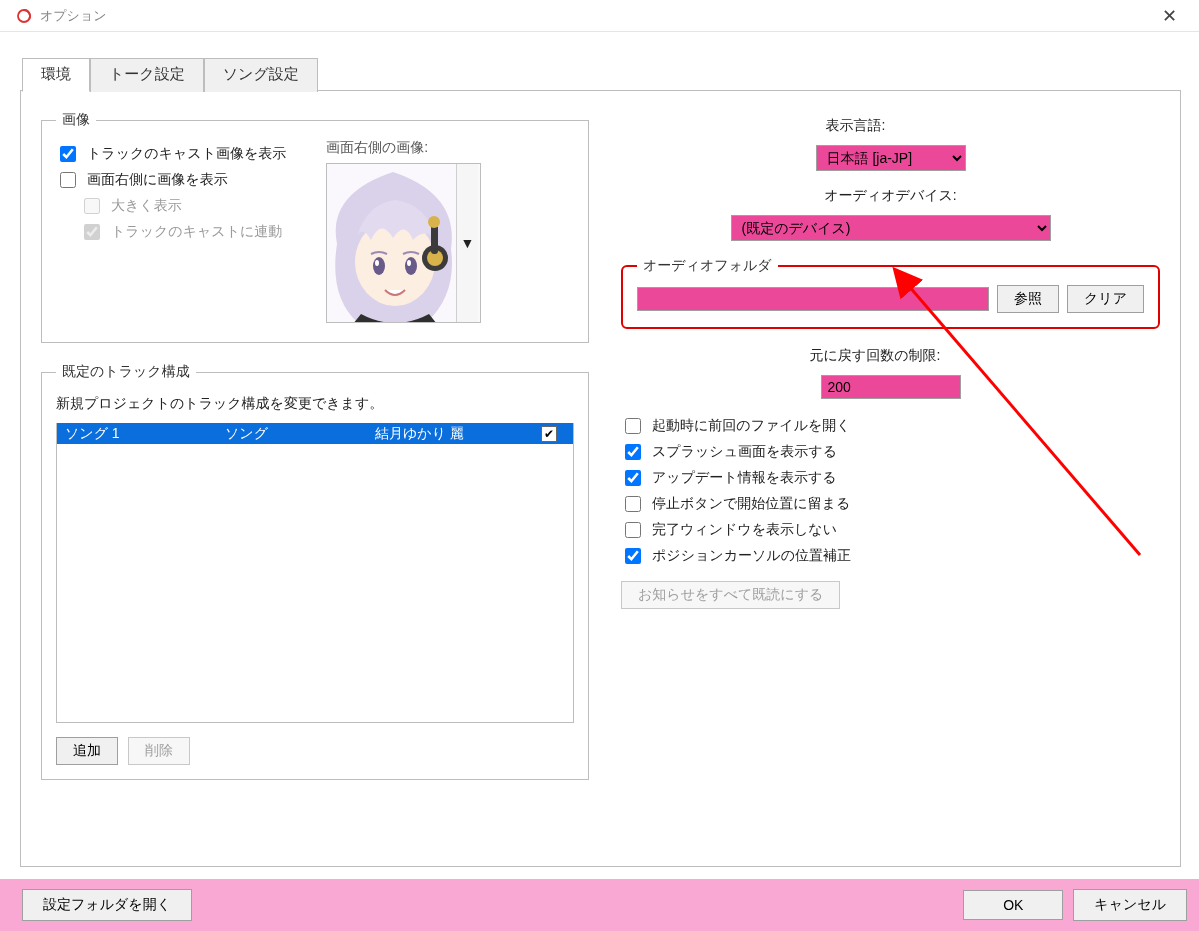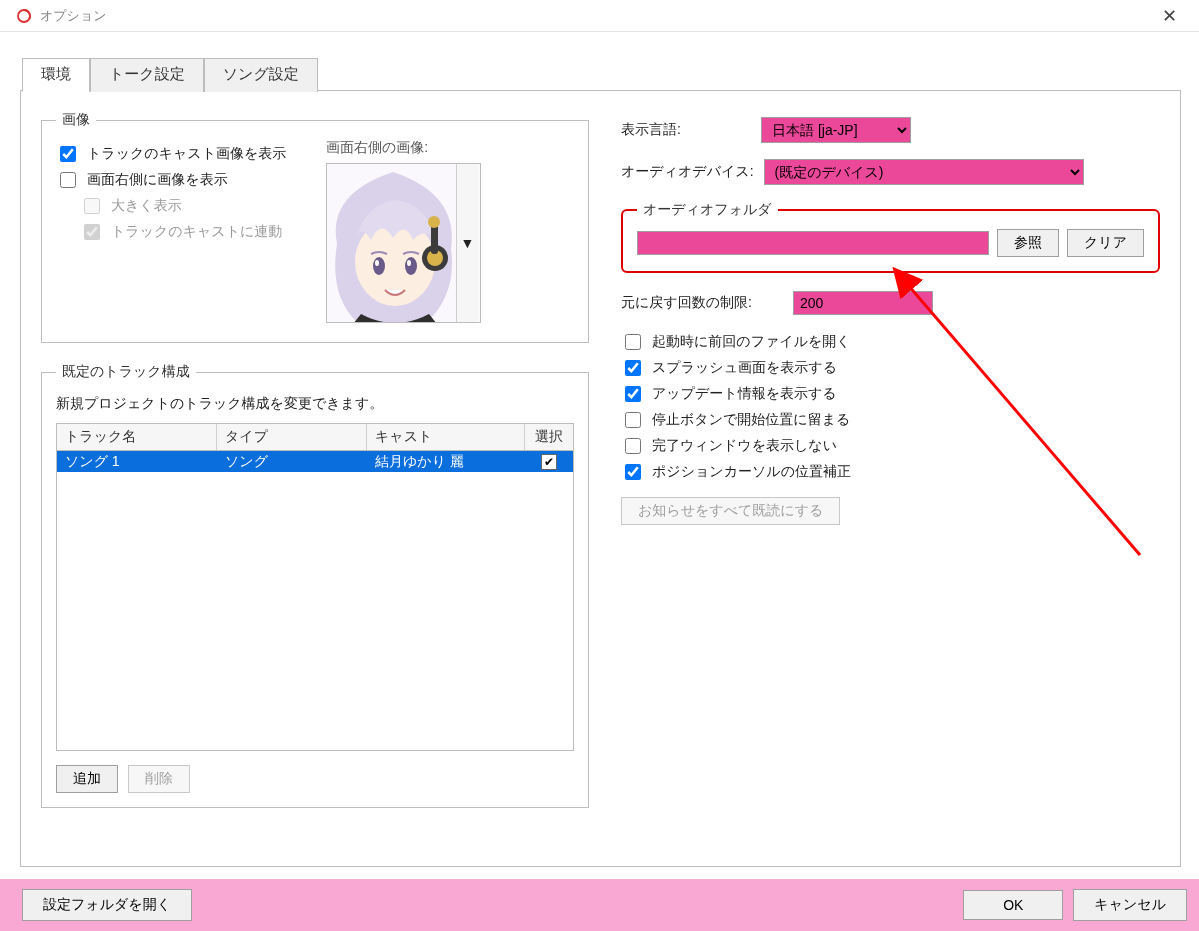--- a/index.html
+++ b/index.html
@@ -36,21 +36,21 @@
   .table-head { display:flex; height:28px; border:1px solid #bdbdbd; background:#f6f6f6; }
   .table-head > div { border-right:1px solid #d0d0d0; padding:4px 8px; font-size:14px; color:#333; }
   .col1 { width:160px; } .col2 { width:150px; } .col3 { width:150px; flex:1 1 auto;} .col4 { width:48px; text-align:center; border-right:none !important;}
   .table-body { border:1px solid #bdbdbd; border-top:none; height:300px; overflow:auto; background:#fff; }
   .row { display:flex; height:21px; align-items:center; }
   .row.sel { background:#0a6edc; color:#fff; }
   .row > div { padding:4px 8px; border-right:1px solid transparent; }
   .row .col4 { display:flex; justify-content:center; }
   .row .col4 .cb { width:16px; height:16px; background:#fff; border:1px solid #666; display:flex; align-items:center; justify-content:center; font-size:12px; color:#000; }
 
-  .field-row { display:flex; align-items:center; gap:10px; margin:6px 0 16px 0; }
+  .field-row { display:flex; align-items:center; gap:10px; margin:6px 0 16px 0;flex-direction:column; }
   .field-row label { min-width:130px; font-size:14px; }
   select, input[type=text] { font-family:inherit; font-size:14px; padding:3px 6px; border:1px solid #9f9f9f; background:#ec4899; }
 
   .footer { position:absolute; left:0; right:0; bottom:0; height:52px; display:flex; align-items:center; padding:0 12px; background:#f9a8d4; }
   .footer .spacer { flex:1; }
   .footer .btn { min-width:100px; padding:6px 20px; margin-left:10px; }
 
   .arrow-overlay { position:absolute; pointer-events:none; z-index:50; }
 </style>
 </head>
@@ -128,26 +128,20 @@
               </svg>
               <div class="drop-arrow">▼</div>
             </div>
           </div>
         </div>
       </fieldset>
 
       <fieldset>
         <legend>既定のトラック構成</legend>
         <div style="margin:4px 0 10px 0;">新規プロジェクトのトラック構成を変更できます。</div>
-        <div class="table-head">
-          <div class="col1">トラック名</div>
-          <div class="col2">タイプ</div>
-          <div class="col3">キャスト</div>
-          <div class="col4">選択</div>
-        </div>
         <div class="table-body">
           <div class="row sel">
             <div class="col1">ソング 1</div>
             <div class="col2">ソング</div>
             <div class="col3">結月ゆかり 麗</div>
             <div class="col4">
                 <div class="cb">✔</div>
               </div>
           </div>
         </div>

